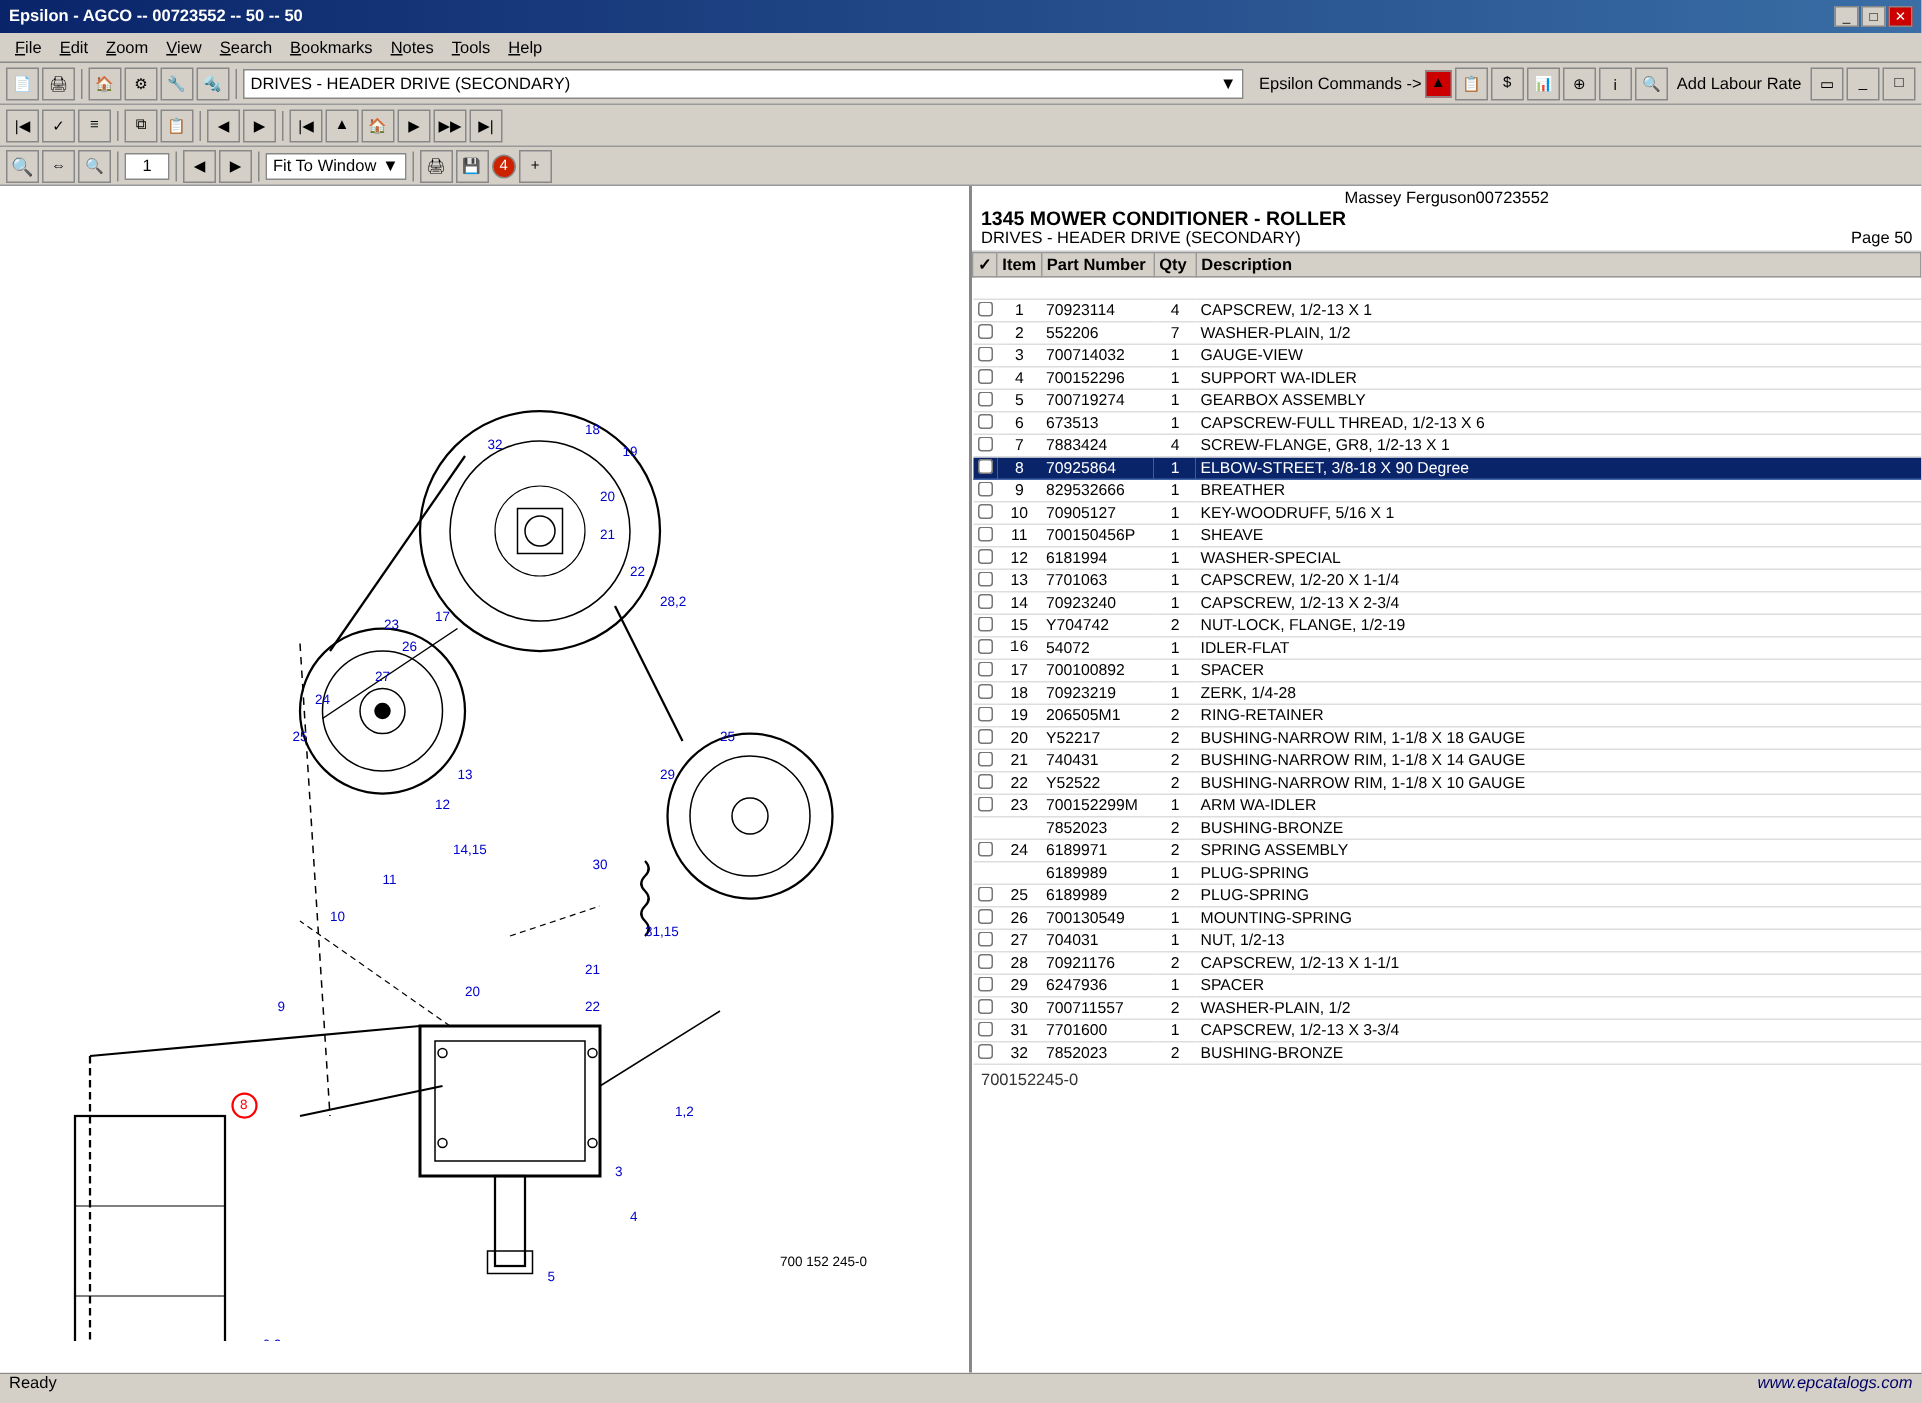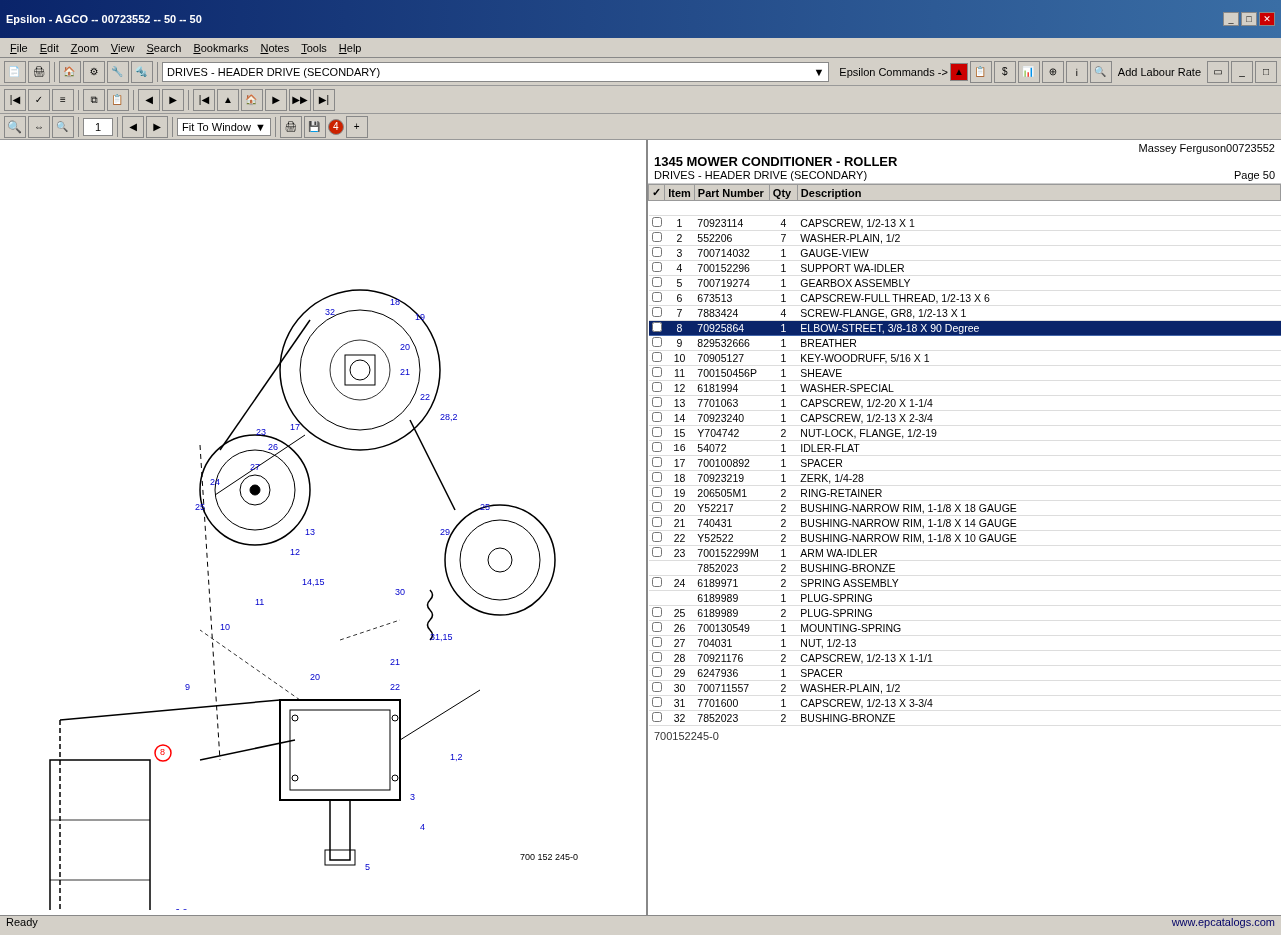--- a/index.html
+++ b/index.html
@@ -2,21 +2,21 @@
 <html><head>
   <meta charset="utf-8">
   <style>
     * { margin: 0; padding: 0; box-sizing: border-box; }
     body { font-family: 'Arial', sans-serif; font-size: 11px; background: #d4d0c8; width: 1281px; height: 935px; overflow: hidden; }
 
     
     .title-bar {
       background: linear-gradient(to right, #0a246a, #3a6ea5);
       color: white;
-      height: 38px;
+      height: 22px;
       display: flex;
       align-items: center;
       padding: 0 6px;
       justify-content: space-between;
     }
     .title-bar-text { font-size: 11px; font-weight: bold; }
     .title-bar-buttons { display: flex; gap: 2px; }
     .title-bar-btn {
       width: 16px; height: 14px; background: #d4d0c8;
       border: 1px solid #888; font-size: 9px;
@@ -154,21 +154,21 @@
 
     
     .status-bar {
       position: fixed; bottom: 0; left: 0; right: 0;
       height: 20px; background: #d4d0c8;
       border-top: 1px solid #888;
       display: flex; 
       padding: 0 6px; justify-content: space-between;
     }
     .status-text { font-size: 11px; }
-    .status-url { font-size: 11px; color: #000066; }
+    .status-url { font-size: 11px; color: #000066; font-style: italic; }
   </style>
 </head>
 <body>
 
 <div class="title-bar">
   <span class="title-bar-text">Epsilon - AGCO -- 00723552 -- 50 -- 50</span>
   <div class="title-bar-buttons">
     <div class="title-bar-btn">_</div>
     <div class="title-bar-btn">□</div>
     <div class="title-bar-btn" style="background:#c00;color:white;">✕</div>
@@ -351,21 +351,21 @@
         <line x1="50" y1="680" x2="150" y2="680" stroke="black" stroke-width="0.8"></line>
         <line x1="50" y1="740" x2="150" y2="740" stroke="black" stroke-width="0.8"></line>
 
         <line x1="200" y1="305" x2="220" y2="620" stroke="black" stroke-width="1" stroke-dasharray="5,4"></line>
       </svg>
     </div>
   </div>
 
   <div class="parts-panel">
     <div class="parts-header">
-      <div style="display:flex;justify-content:flex-end;align-items:baseline;">
+      <div style="display:flex;justify-content:center;align-items:baseline;">
         <span class="parts-brand">Massey Ferguson</span>
         <span style="font-size:11px;">00723552</span>
       </div>
       <div style="display:flex;justify-content:space-between;align-items:baseline;">
         <span class="parts-model">1345 MOWER CONDITIONER - ROLLER</span>
       </div>
       <div style="display:flex;justify-content:space-between;">
         <span class="parts-section">DRIVES - HEADER DRIVE (SECONDARY)</span>
         <span class="parts-page">Page 50</span>
       </div>

